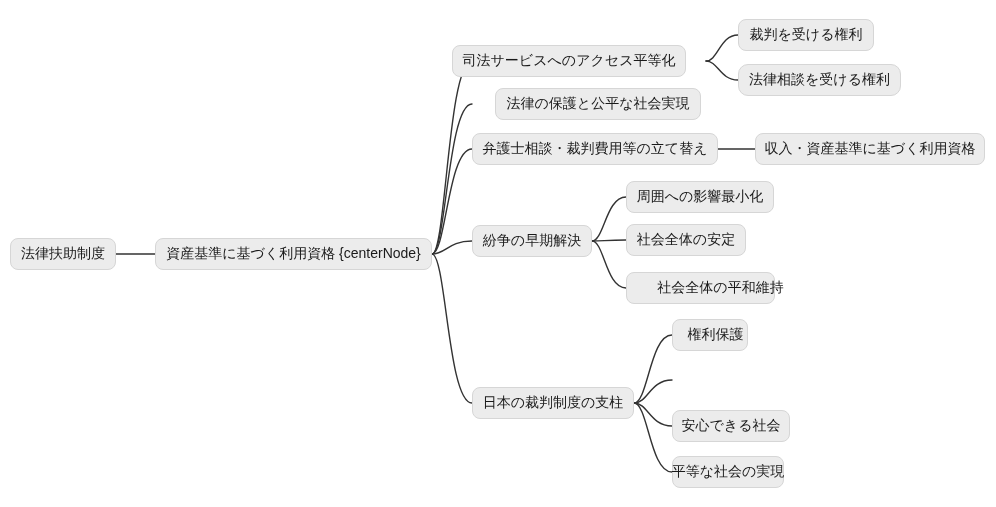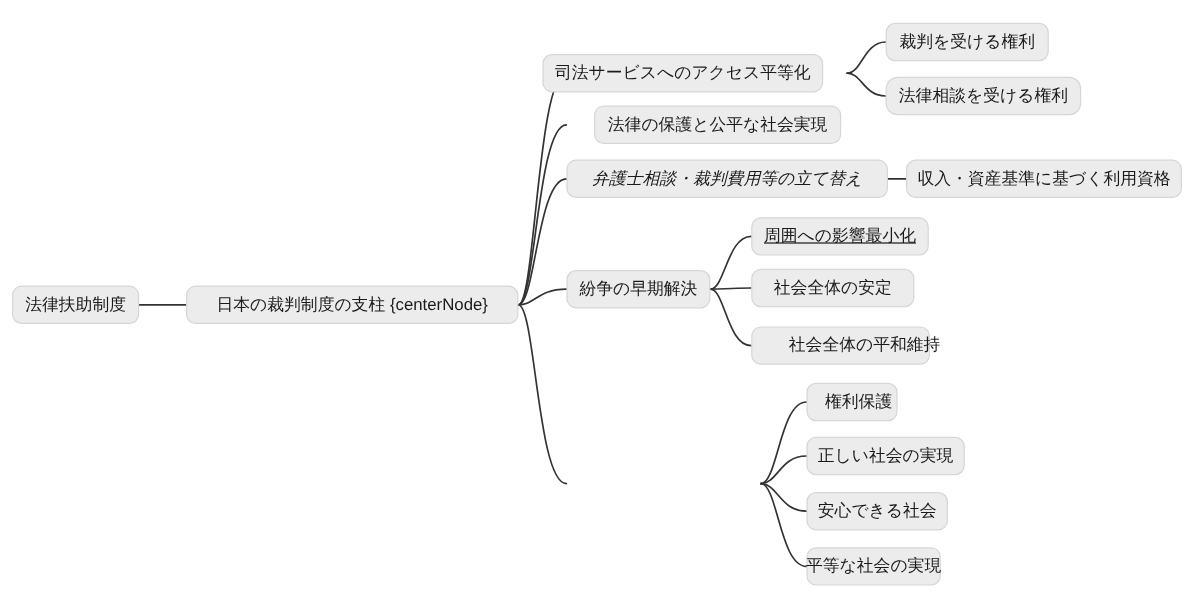--- a/index.html
+++ b/index.html
@@ -43,28 +43,28 @@
     color:var(--text);
     font-size:14px;
     white-space:nowrap;
     padding:0 4px;
   }
   
   .n-root   {left:10px;  top:238px; width:106px;}
   .n-center {left:155px; top:238px; width:277px;}
   .n-b1     {left:452px; top:45px;  width:234px;}
   .n-b2     {left:472px; top:88px;  width:206px;margin-left:23px;}
-  .n-b3     {left:472px; top:133px; width:268px;font-style:italic;}
+  .n-b3     {left:472px; top:133px; width:246px;}
   .n-b4     {left:472px; top:225px; width:120px;}
   .n-b5     {left:472px; top:387px; width:162px;}
   .n-b1c1   {left:738px; top:19px;  width:136px;}
   .n-b1c2   {left:738px; top:64px;  width:163px;border-radius:10px;}
   .n-b3c1   {left:755px; top:133px; width:230px;}
-  .n-b4c1   {left:626px; top:181px; width:148px;text-decoration:underline;}
-  .n-b4c2   {left:626px; top:224px; width:136px;}
+  .n-b4c1   {left:626px; top:181px; width:148px;}
+  .n-b4c2   {left:626px; top:224px; width:120px;}
   .n-b4c3   {left:626px; top:272px; width:149px;padding-left:44px;}
   .n-b5c1   {left:672px; top:319px; width:76px;padding-left:15px;}
   .n-b5c2   {left:672px; top:364px; width:132px;}
   .n-b5c3   {left:672px; top:410px; width:118px;}
   .n-b5c4   {left:672px; top:456px; width:112px;}
 </style>
 </head>
 <body>
 
 <div class="canvas">
@@ -82,34 +82,34 @@
     <path d="M 592 241 C 604 241, 606 197, 626 197"></path>
     <path d="M 592 241 C 604 241, 606 240, 626 240"></path>
     <path d="M 592 241 C 604 241, 606 288, 626 288"></path>
     <path d="M 634 403 C 648 403, 650 335, 672 335"></path>
     <path d="M 634 403 C 648 403, 650 380, 672 380"></path>
     <path d="M 634 403 C 648 403, 650 426, 672 426"></path>
     <path d="M 634 403 C 648 403, 650 472, 672 472"></path>
   </svg>
 
   <div class="node n-root">法律扶助制度</div>
-  <div class="node n-center">日本の裁判制度の支柱 {centerNode}</div>
+  <div class="node n-center">資産基準に基づく利用資格 {centerNode}</div>
 
   <div class="node n-b1">司法サービスへのアクセス平等化</div>
   <div class="node n-b1c1">裁判を受ける権利</div>
   <div class="node n-b1c2">法律相談を受ける権利</div>
 
   <div class="node n-b2">法律の保護と公平な社会実現</div>
 
   <div class="node n-b3">弁護士相談・裁判費用等の立て替え</div>
   <div class="node n-b3c1">収入・資産基準に基づく利用資格</div>
 
   <div class="node n-b4">紛争の早期解決</div>
   <div class="node n-b4c1">周囲への影響最小化</div>
   <div class="node n-b4c2">社会全体の安定</div>
   <div class="node n-b4c3">社会全体の平和維持</div>
 
+  <div class="node n-b5">日本の裁判制度の支柱</div>
   <div class="node n-b5c1">権利保護</div>
-  <div class="node n-b5c2">正しい社会の実現</div>
   <div class="node n-b5c3">安心できる社会</div>
   <div class="node n-b5c4">平等な社会の実現</div>
 
 </div>
 
 </body></html>

